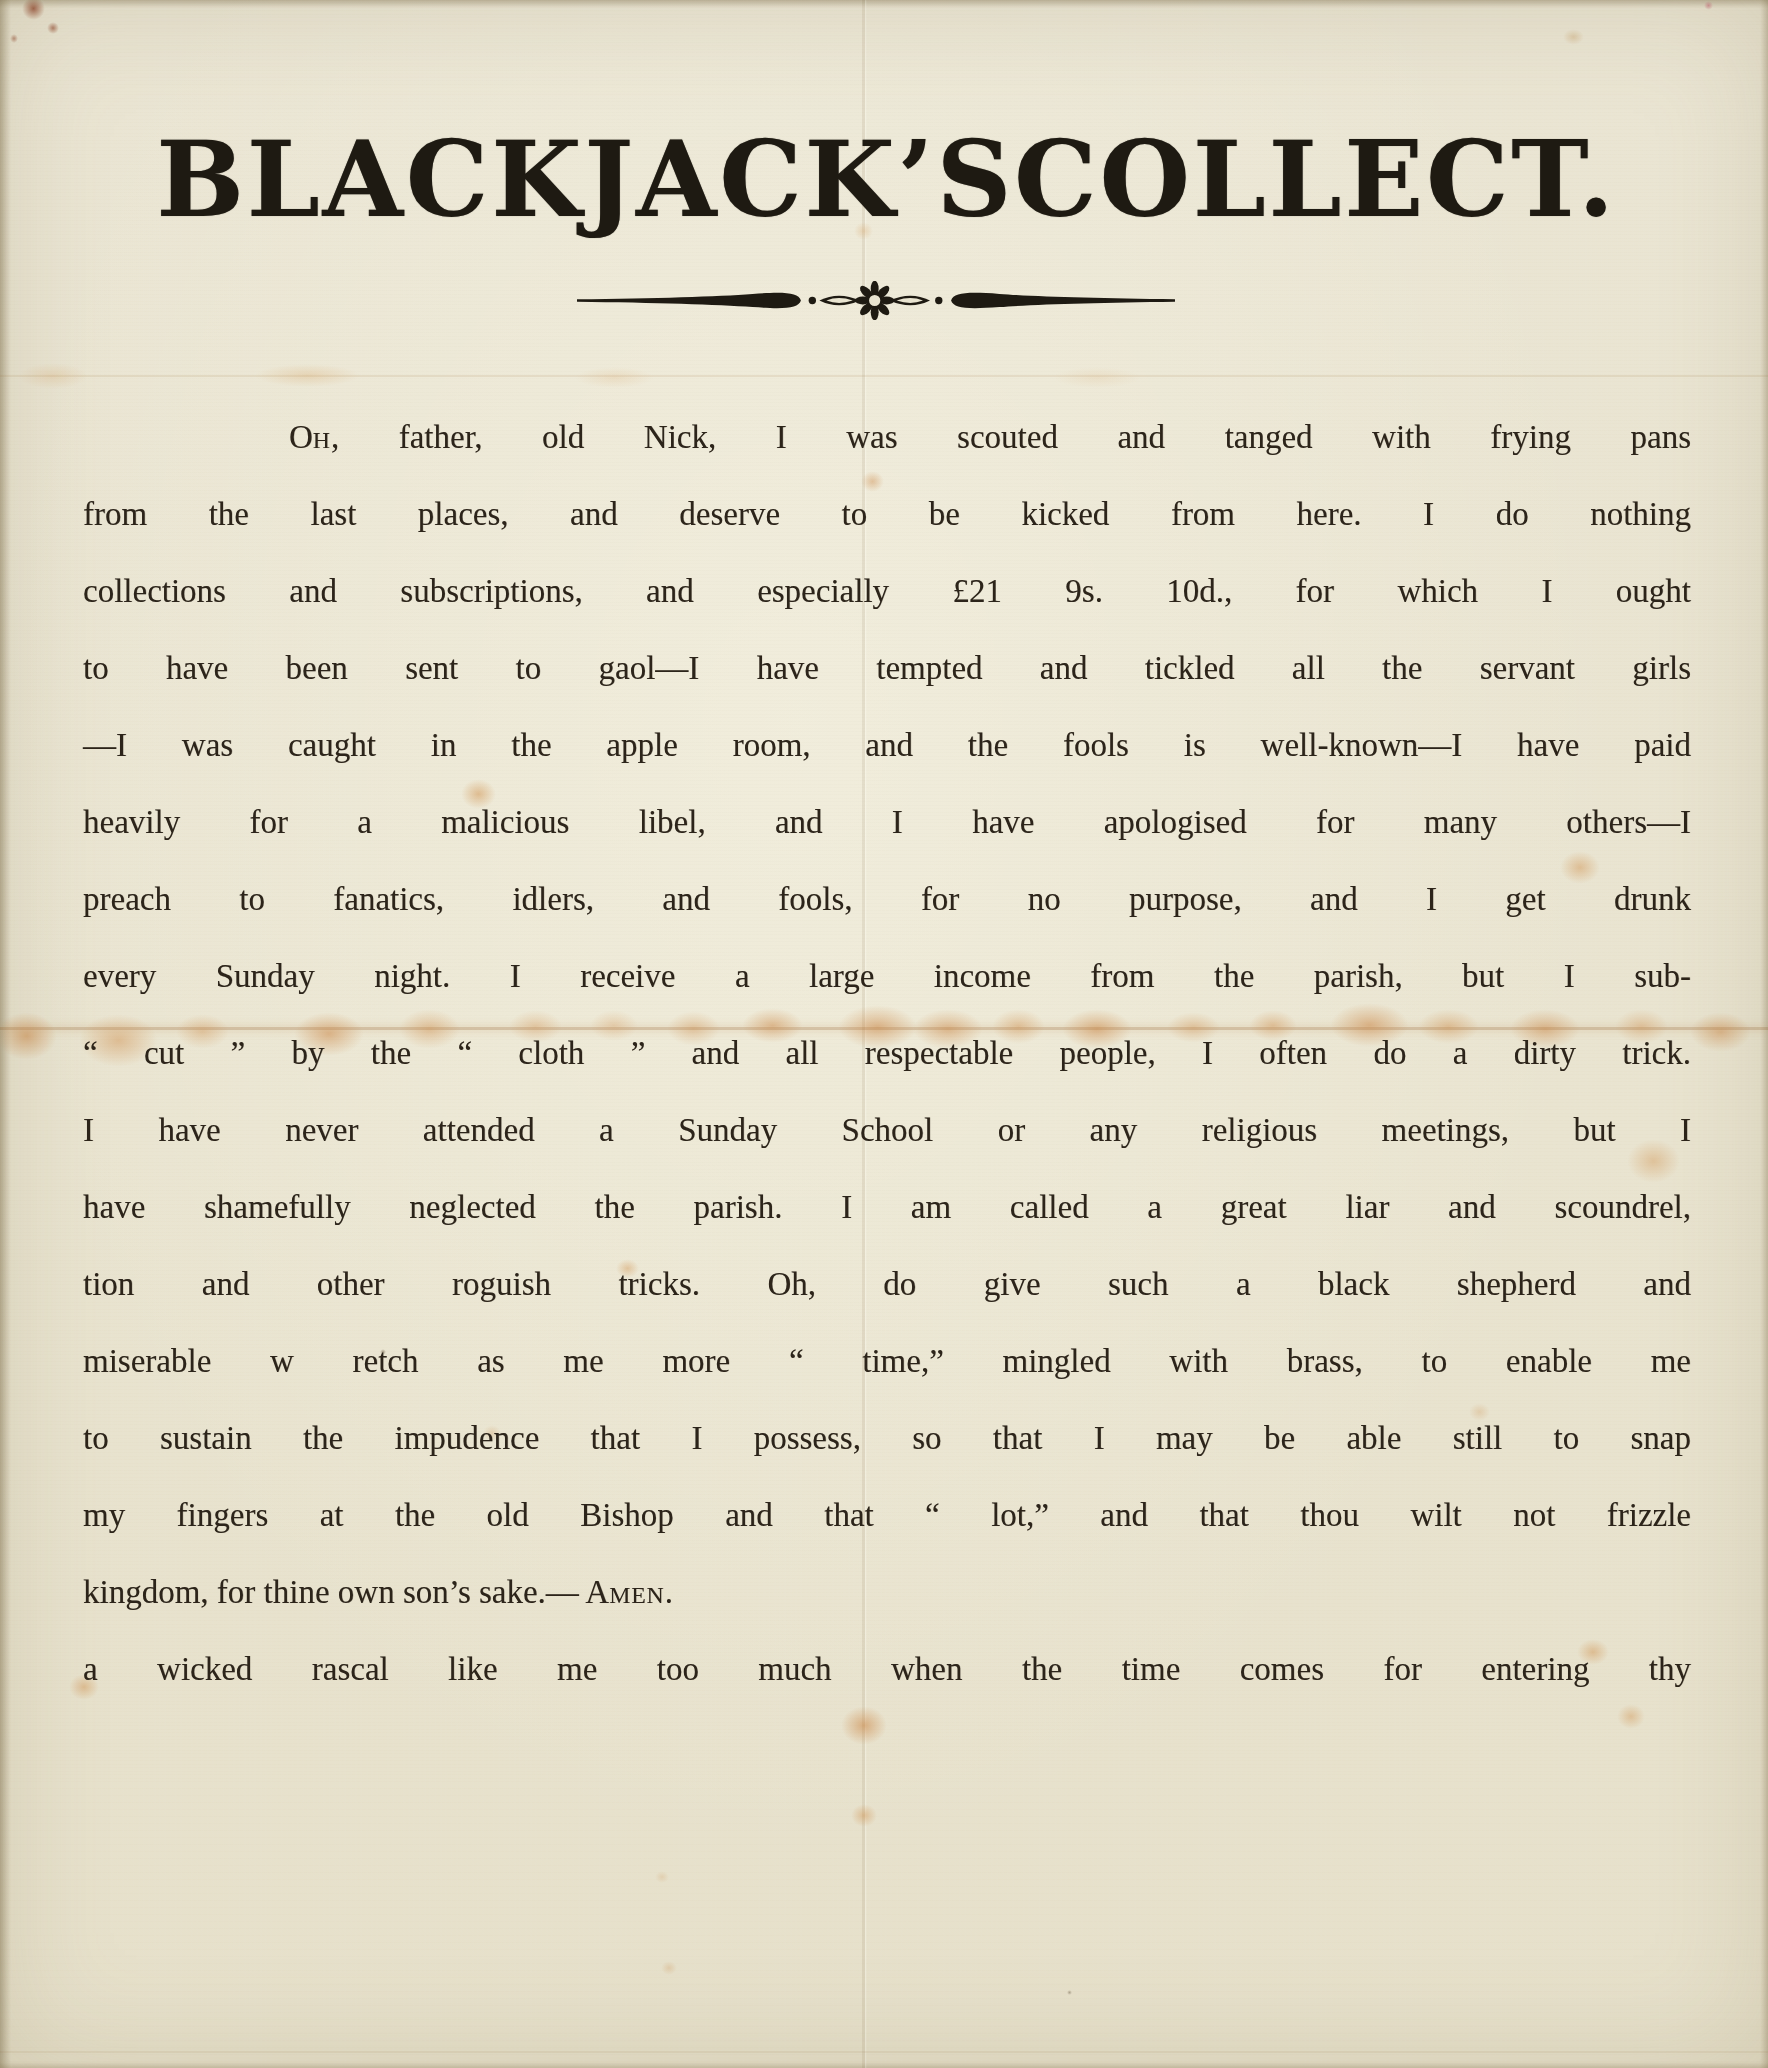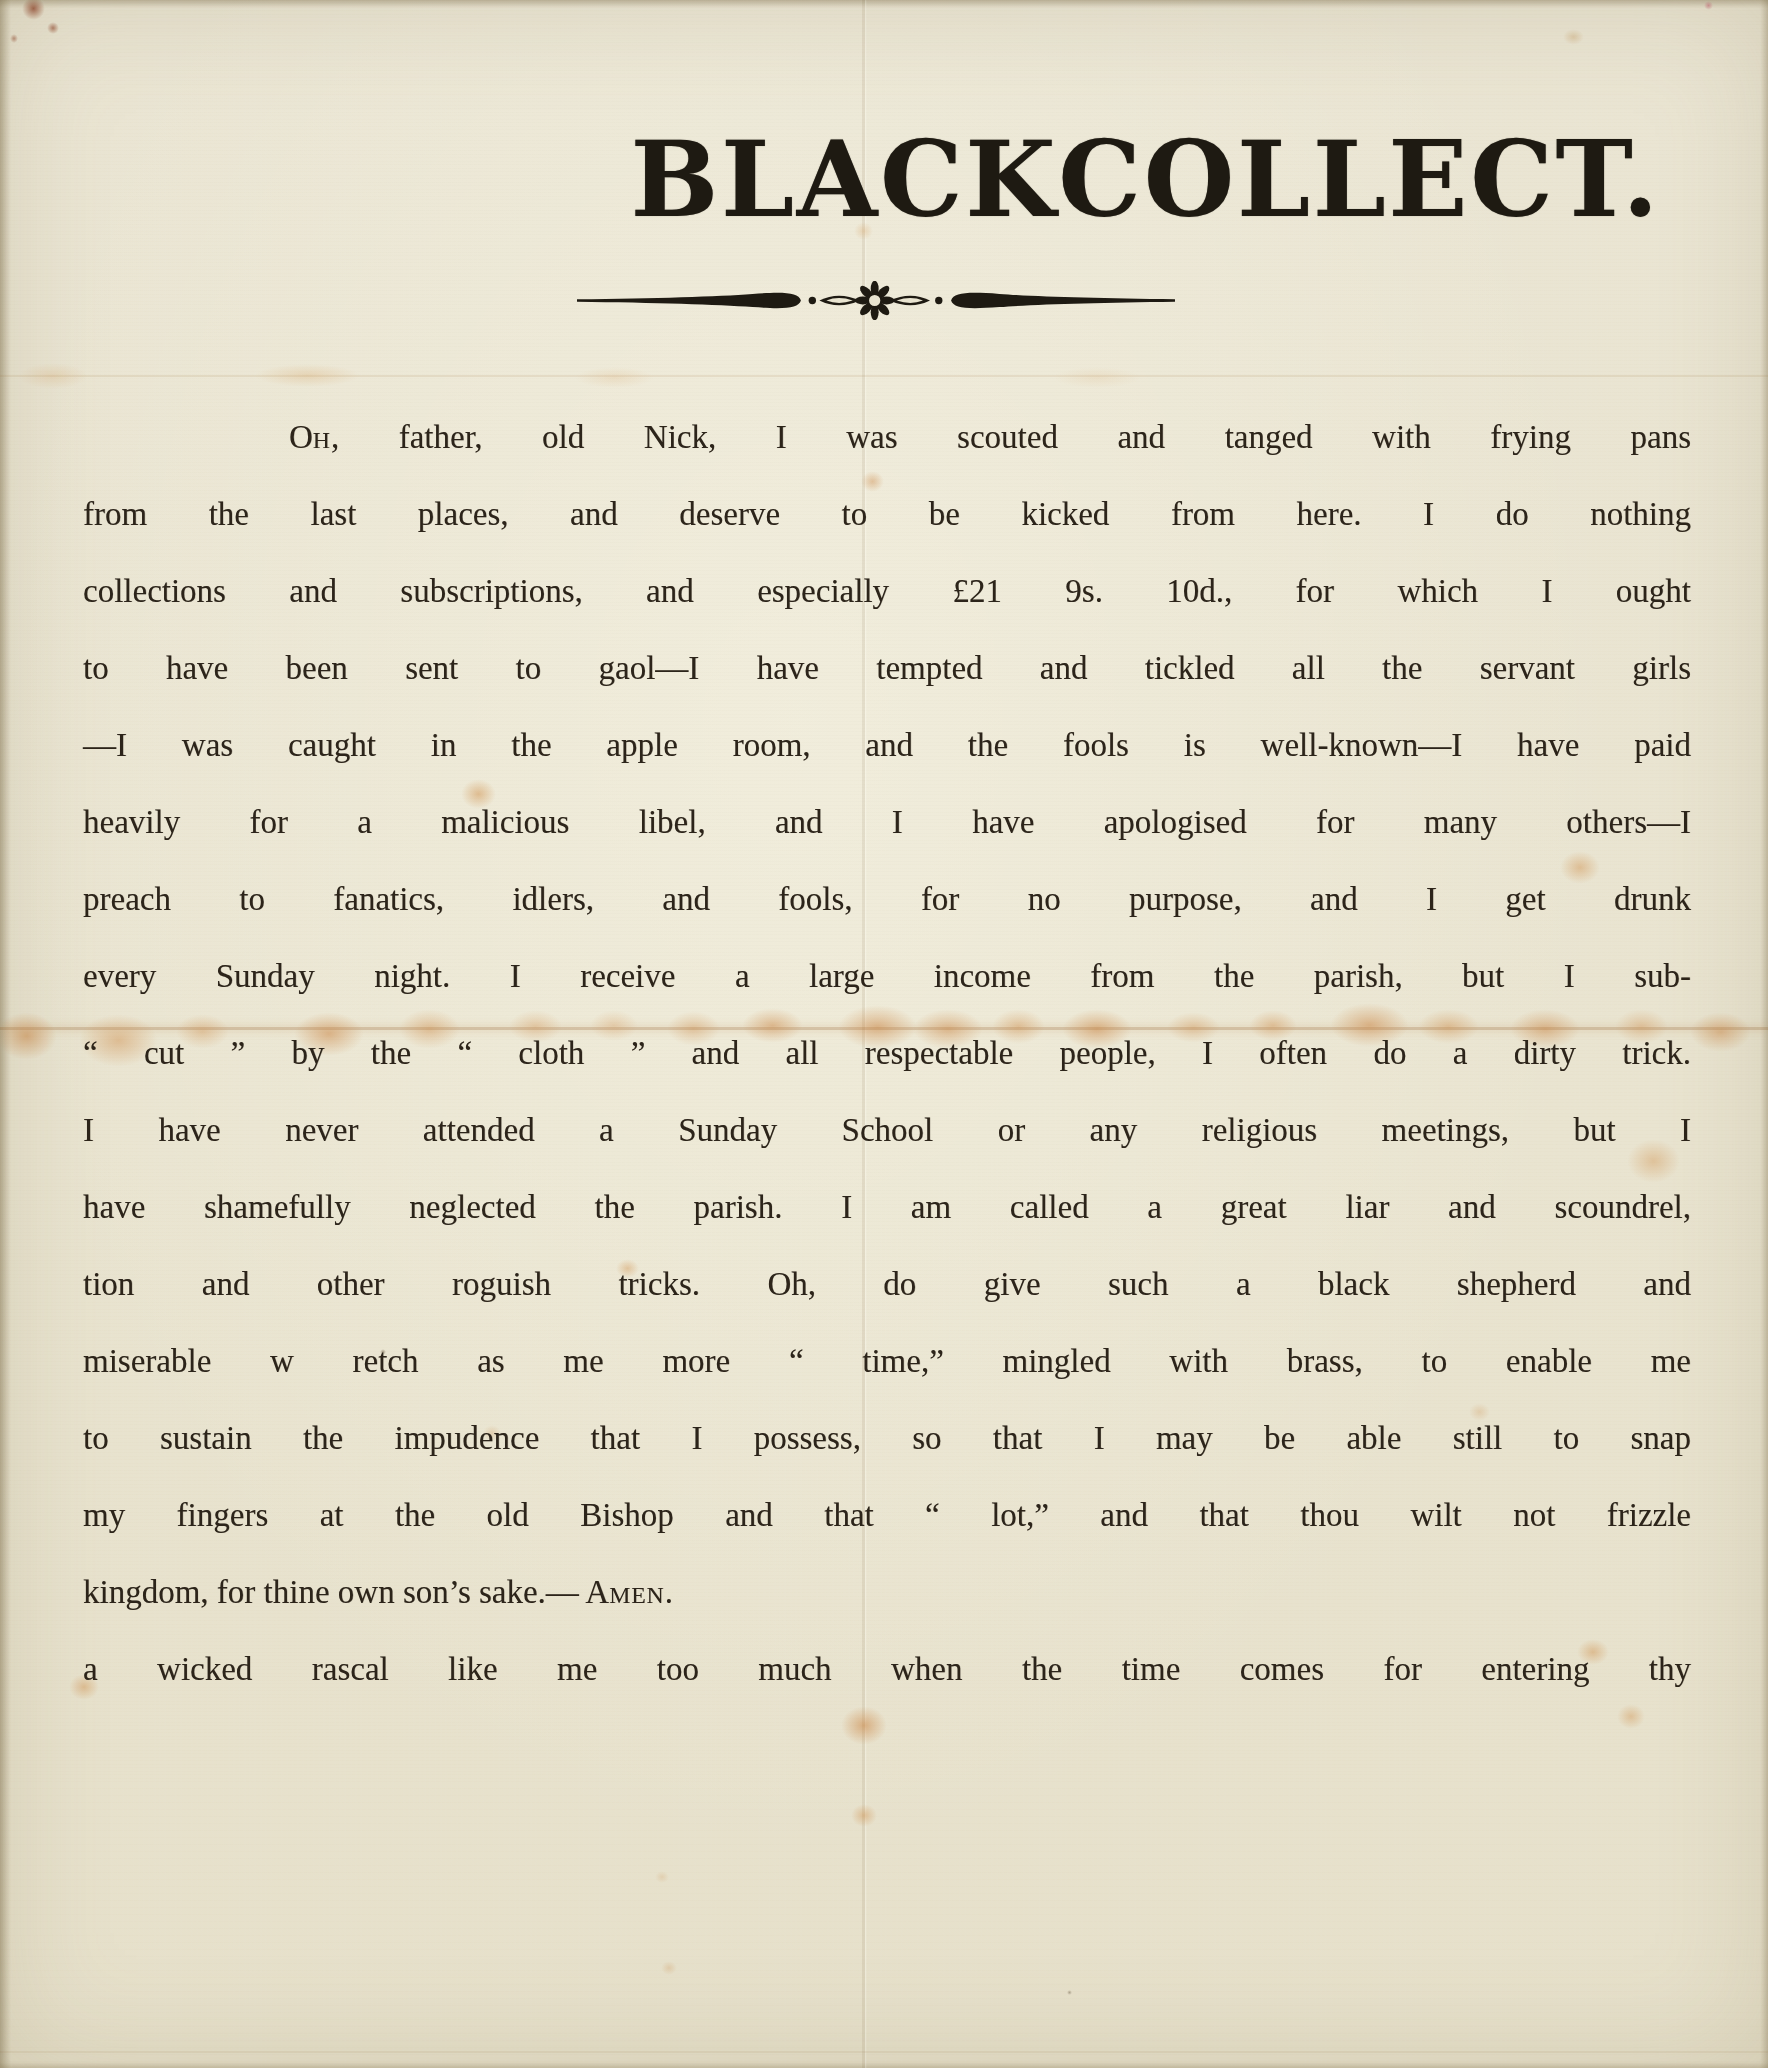--- a/index.html
+++ b/index.html
@@ -27,22 +27,22 @@
 
   .crease { position:absolute; pointer-events:none; }
   .crease-v { left:862px; top:0; width:2.6px; height:100%;
     background:rgba(125,103,62,0.11); box-shadow:0.9px 0 1.8px rgba(255,255,245,0.45); }
   .crease-h-main { left:0; top:1027px; width:100%; height:2.6px;
     background:rgba(152,100,48,0.30); box-shadow:0 0 8px rgba(194,140,80,0.38); }
   .crease-h-top { left:0; top:375px; width:100%; height:1.8px; background:rgba(160,120,70,0.13); }
   .crease-h-bottom { left:0; top:2051px; width:100%; height:1.8px; background:rgba(160,120,70,0.10); }
 
   .title {
-    position:absolute; left:160px; top:58px; width:1501px;
-    display:flex; justify-content:flex-end;
+    position:absolute; left:136px; top:58px; width:1501px;
+    display:flex; justify-content:center;
     font-family:"DejaVu Serif", serif; font-weight:700; font-size:104px; line-height:1;
     letter-spacing:2.6px; color:#1e1a12;
     text-shadow:0 0 0.9px rgba(30,26,18,0.55);
   }
   .divider { position:absolute; left:577px; top:281px; }
 
   .body-text {
     position:absolute; left:83px; top:399px; width:1608px;
     font-family:"Liberation Serif","DejaVu Serif",serif;
     font-size:33px; color:#2c241a;
@@ -114,20 +114,21 @@
       <div class="stain" style="left: 841px; top: 1706px; width: 46px; height: 39px; opacity: 0.55; background: radial-gradient(rgb(201, 130, 63) 0%, rgba(0, 0, 0, 0) 70%);"></div>
       <div class="stain" style="left: 851px; top: 1804px; width: 26px; height: 23px; opacity: 0.45; background: radial-gradient(rgb(207, 143, 74) 0%, rgba(0, 0, 0, 0) 70%);"></div>
       <div class="stain" style="left: 655px; top: 1871px; width: 14px; height: 12.3px; opacity: 0.25; background: radial-gradient(rgb(208, 154, 95) 0%, rgba(0, 0, 0, 0) 70%);"></div>
       <div class="stain" style="left: 661px; top: 1961px; width: 16px; height: 14px; opacity: 0.3; background: radial-gradient(rgb(208, 154, 95) 0%, rgba(0, 0, 0, 0) 70%);"></div>
       <div class="stain" style="left: 380px; top: 1349px; width: 6.1px; height: 6.1px; opacity: 0.5; background: radial-gradient(rgb(90, 74, 50) 0%, rgba(0, 0, 0, 0) 70%);"></div>
       <div class="stain" style="left: 1067px; top: 1990px; width: 5.3px; height: 5.3px; opacity: 0.4; background: radial-gradient(rgb(90, 74, 50) 0%, rgba(0, 0, 0, 0) 70%);"></div>
     </div>
 
   <h1 class="title">
     <span>BLACK</span>
+    <span>JACK’S</span>
     <span>COLLECT.</span>
   </h1>
 
   <svg class="divider" width="598" height="39" viewBox="0 0 681 44">
     <g fill="#1e1a12">
 
       <path d="M0,20.6 C90,19.5 160,17.5 200,14.5 C235,12.2 252,12.5 255,22
                C252,31.5 235,31.8 200,29.5 C160,26.5 90,24.5 0,23.4 Z"></path>
       <circle cx="268" cy="22" r="4.2"></circle>
 

